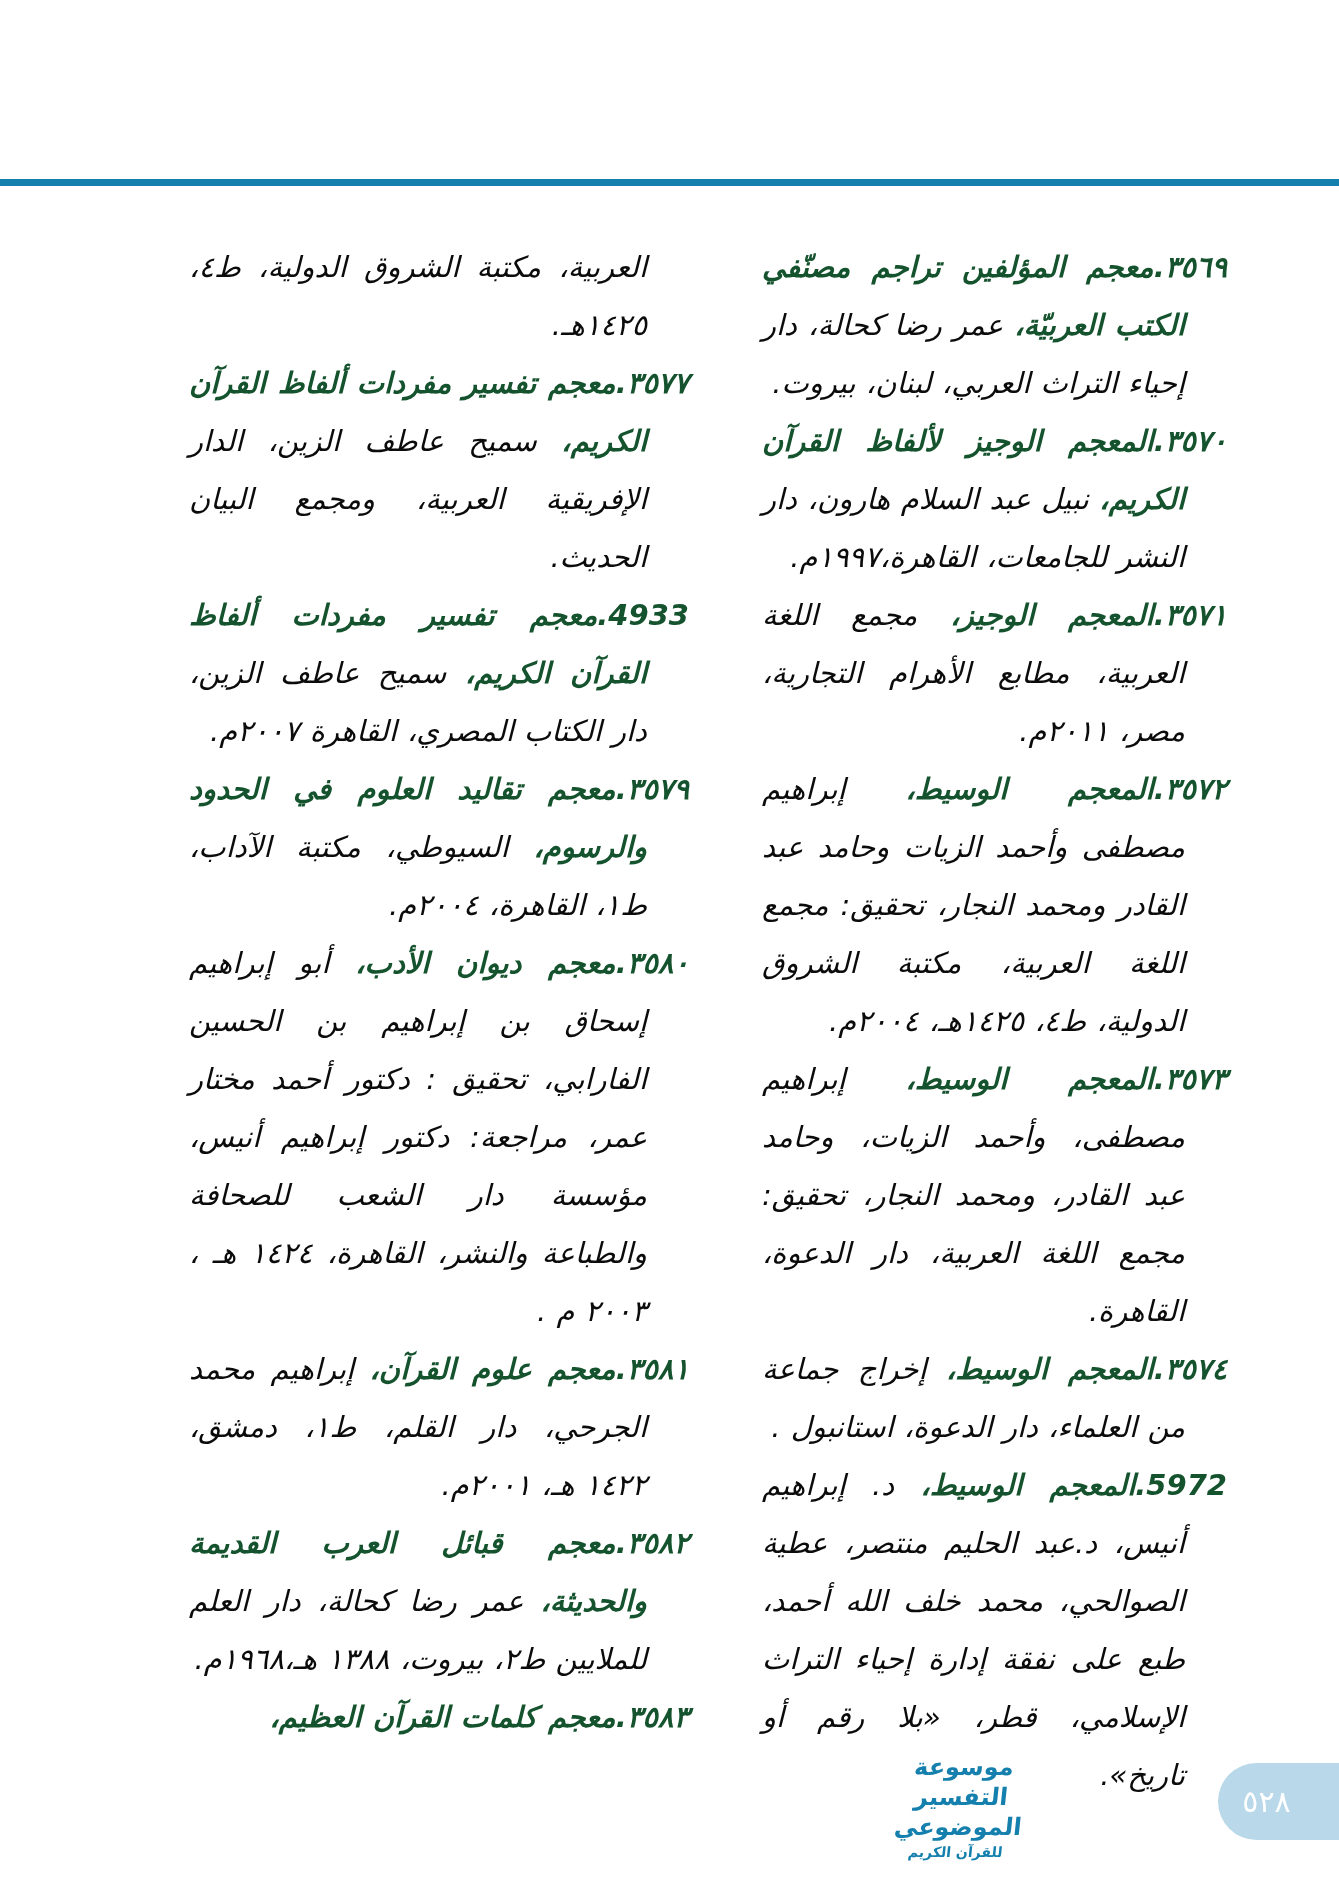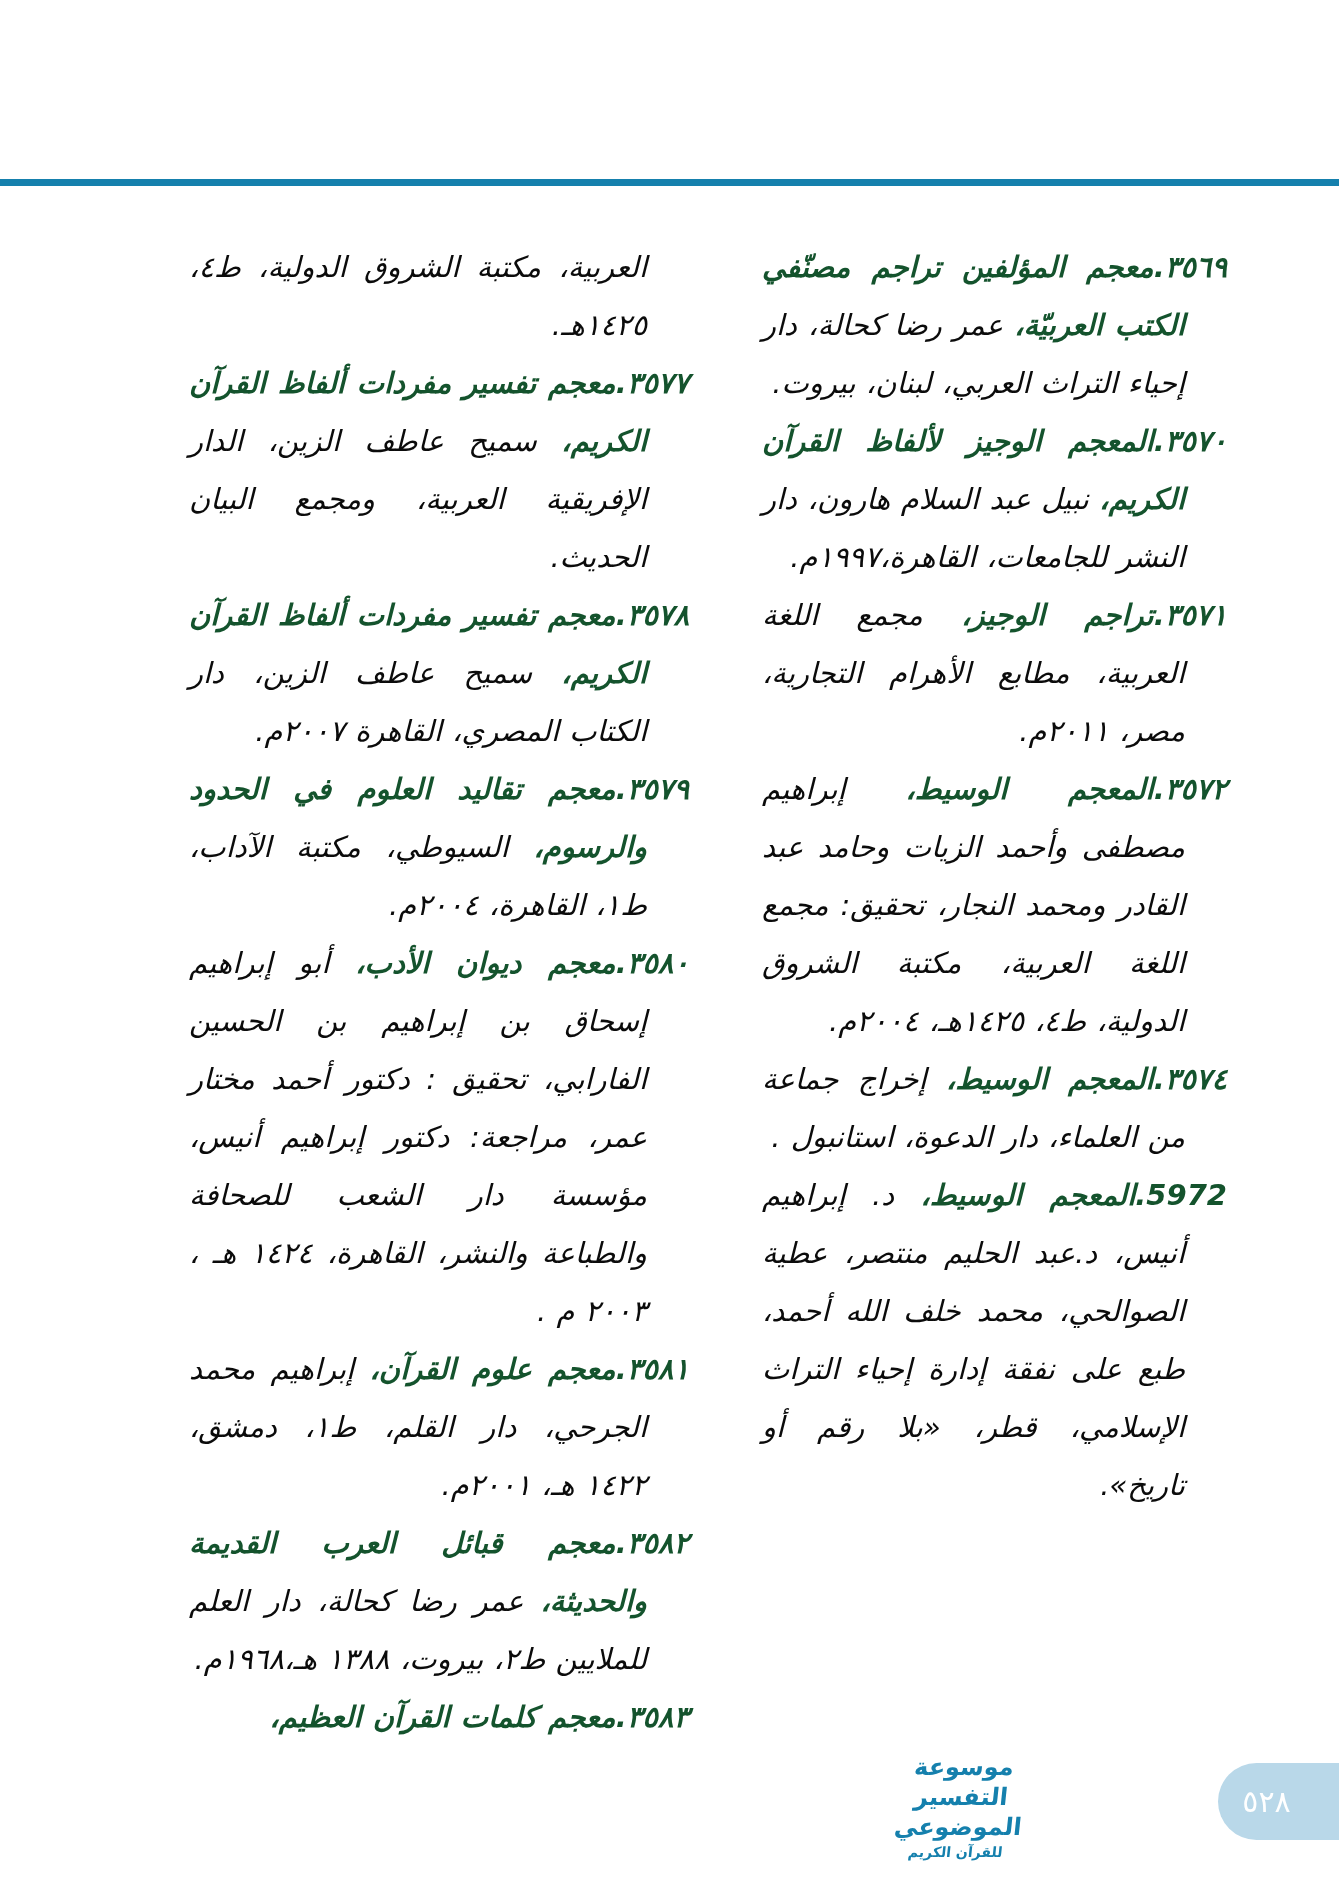--- a/index.html
+++ b/index.html
@@ -103,30 +103,31 @@
 <body>
 
 <div class="page">
 
 
   <div class="header-rule"></div>
 
   <div class="col col-right" id="col-right">
       <p class="entry"><span class="num">٣٥٦٩.</span><span class="title">معجم المؤلفين تراجم مصنّفي الكتب العربيّة،</span><span class="rest"> عمر رضا كحالة، دار إحياء التراث العربي، لبنان، بيروت.</span></p>
       <p class="entry"><span class="num">٣٥٧٠.</span><span class="title">المعجم الوجيز لألفاظ القرآن الكريم،</span><span class="rest"> نبيل عبد السلام هارون، دار النشر للجامعات، القاهرة،١٩٩٧م.</span></p>
-      <p class="entry"><span class="num">٣٥٧١.</span><span class="title">تراجم الوجيز،</span><span class="rest"> مجمع اللغة العربية، مطابع الأهرام التجارية، مصر، ٢٠١١م.</span></p>
+      <p class="entry"><span class="num">٣٥٧١.</span><span class="title">المعجم الوجيز،</span><span class="rest"> مجمع اللغة العربية، مطابع الأهرام التجارية، مصر، ٢٠١١م.</span></p>
       <p class="entry"><span class="num">٣٥٧٢.</span><span class="title">المعجم الوسيط،</span><span class="rest"> إبراهيم مصطفى وأحمد الزيات وحامد عبد القادر ومحمد النجار، تحقيق: مجمع اللغة العربية، مكتبة الشروق الدولية، ط٤، ١٤٢٥هـ، ٢٠٠٤م.</span></p>
+      <p class="entry"><span class="num">٣٥٧٣.</span><span class="title">المعجم الوسيط،</span><span class="rest"> إبراهيم مصطفى، وأحمد الزيات، وحامد عبد القادر، ومحمد النجار، تحقيق: مجمع اللغة العربية، دار الدعوة، القاهرة.</span></p>
       <p class="entry"><span class="num">٣٥٧٤.</span><span class="title">المعجم الوسيط،</span><span class="rest"> إخراج جماعة من العلماء، دار الدعوة، استانبول .</span></p>
       <p class="entry"><span class="num">5972.</span><span class="title">المعجم الوسيط،</span><span class="rest"> د. إبراهيم أنيس، د.عبد الحليم منتصر، عطية الصوالحي، محمد خلف الله أحمد، طبع على نفقة إدارة إحياء التراث الإسلامي، قطر، «بلا رقم أو تاريخ».</span></p>
     </div>
 
   <div class="col col-left" id="col-left">
       <p class="entry cont"><span class="rest">العربية، مكتبة الشروق الدولية، ط٤، ١٤٢٥هـ.</span></p>
       <p class="entry"><span class="num">٣٥٧٧.</span><span class="title">معجم تفسير مفردات ألفاظ القرآن الكريم،</span><span class="rest"> سميح عاطف الزين، الدار الإفريقية العربية، ومجمع البيان الحديث.</span></p>
-      <p class="entry"><span class="num">٣٥٧٨.</span><span class="title">معجم تفسير مفردات ألفاظ القرآن الكريم،</span><span class="rest"> سميح عاطف الزين، دار الكتاب المصري، القاهرة ٢٠٠٧م.</span></p>
+      <p class="entry"><span class="num">4933.</span><span class="title">معجم تفسير مفردات ألفاظ القرآن الكريم،</span><span class="rest"> سميح عاطف الزين، دار الكتاب المصري، القاهرة ٢٠٠٧م.</span></p>
       <p class="entry"><span class="num">٣٥٧٩.</span><span class="title">معجم تقاليد العلوم في الحدود والرسوم،</span><span class="rest"> السيوطي، مكتبة الآداب، ط١، القاهرة، ٢٠٠٤م.</span></p>
       <p class="entry"><span class="num">٣٥٨٠.</span><span class="title">معجم ديوان الأدب،</span><span class="rest"> أبو إبراهيم إسحاق بن إبراهيم بن الحسين الفارابي، تحقيق : دكتور أحمد مختار عمر، مراجعة: دكتور إبراهيم أنيس، مؤسسة دار الشعب للصحافة والطباعة والنشر، القاهرة، ١٤٢٤ هـ ، ٢٠٠٣ م .</span></p>
       <p class="entry"><span class="num">٣٥٨١.</span><span class="title">معجم علوم القرآن،</span><span class="rest"> إبراهيم محمد الجرحي، دار القلم، ط١، دمشق، ١٤٢٢ هـ، ٢٠٠١م.</span></p>
       <p class="entry"><span class="num">٣٥٨٢.</span><span class="title">معجم قبائل العرب القديمة والحديثة،</span><span class="rest"> عمر رضا كحالة، دار العلم للملايين ط٢، بيروت، ١٣٨٨ هـ،١٩٦٨م.</span></p>
       <p class="entry"><span class="num">٣٥٨٣.</span><span class="title">معجم كلمات القرآن العظيم،</span></p>
     </div>
 
   <div class="footer-logo">
     <span class="logo-line1">موسوعة التفسير الموضوعي</span>
     <span class="logo-line2">للقرآن الكريم</span>

